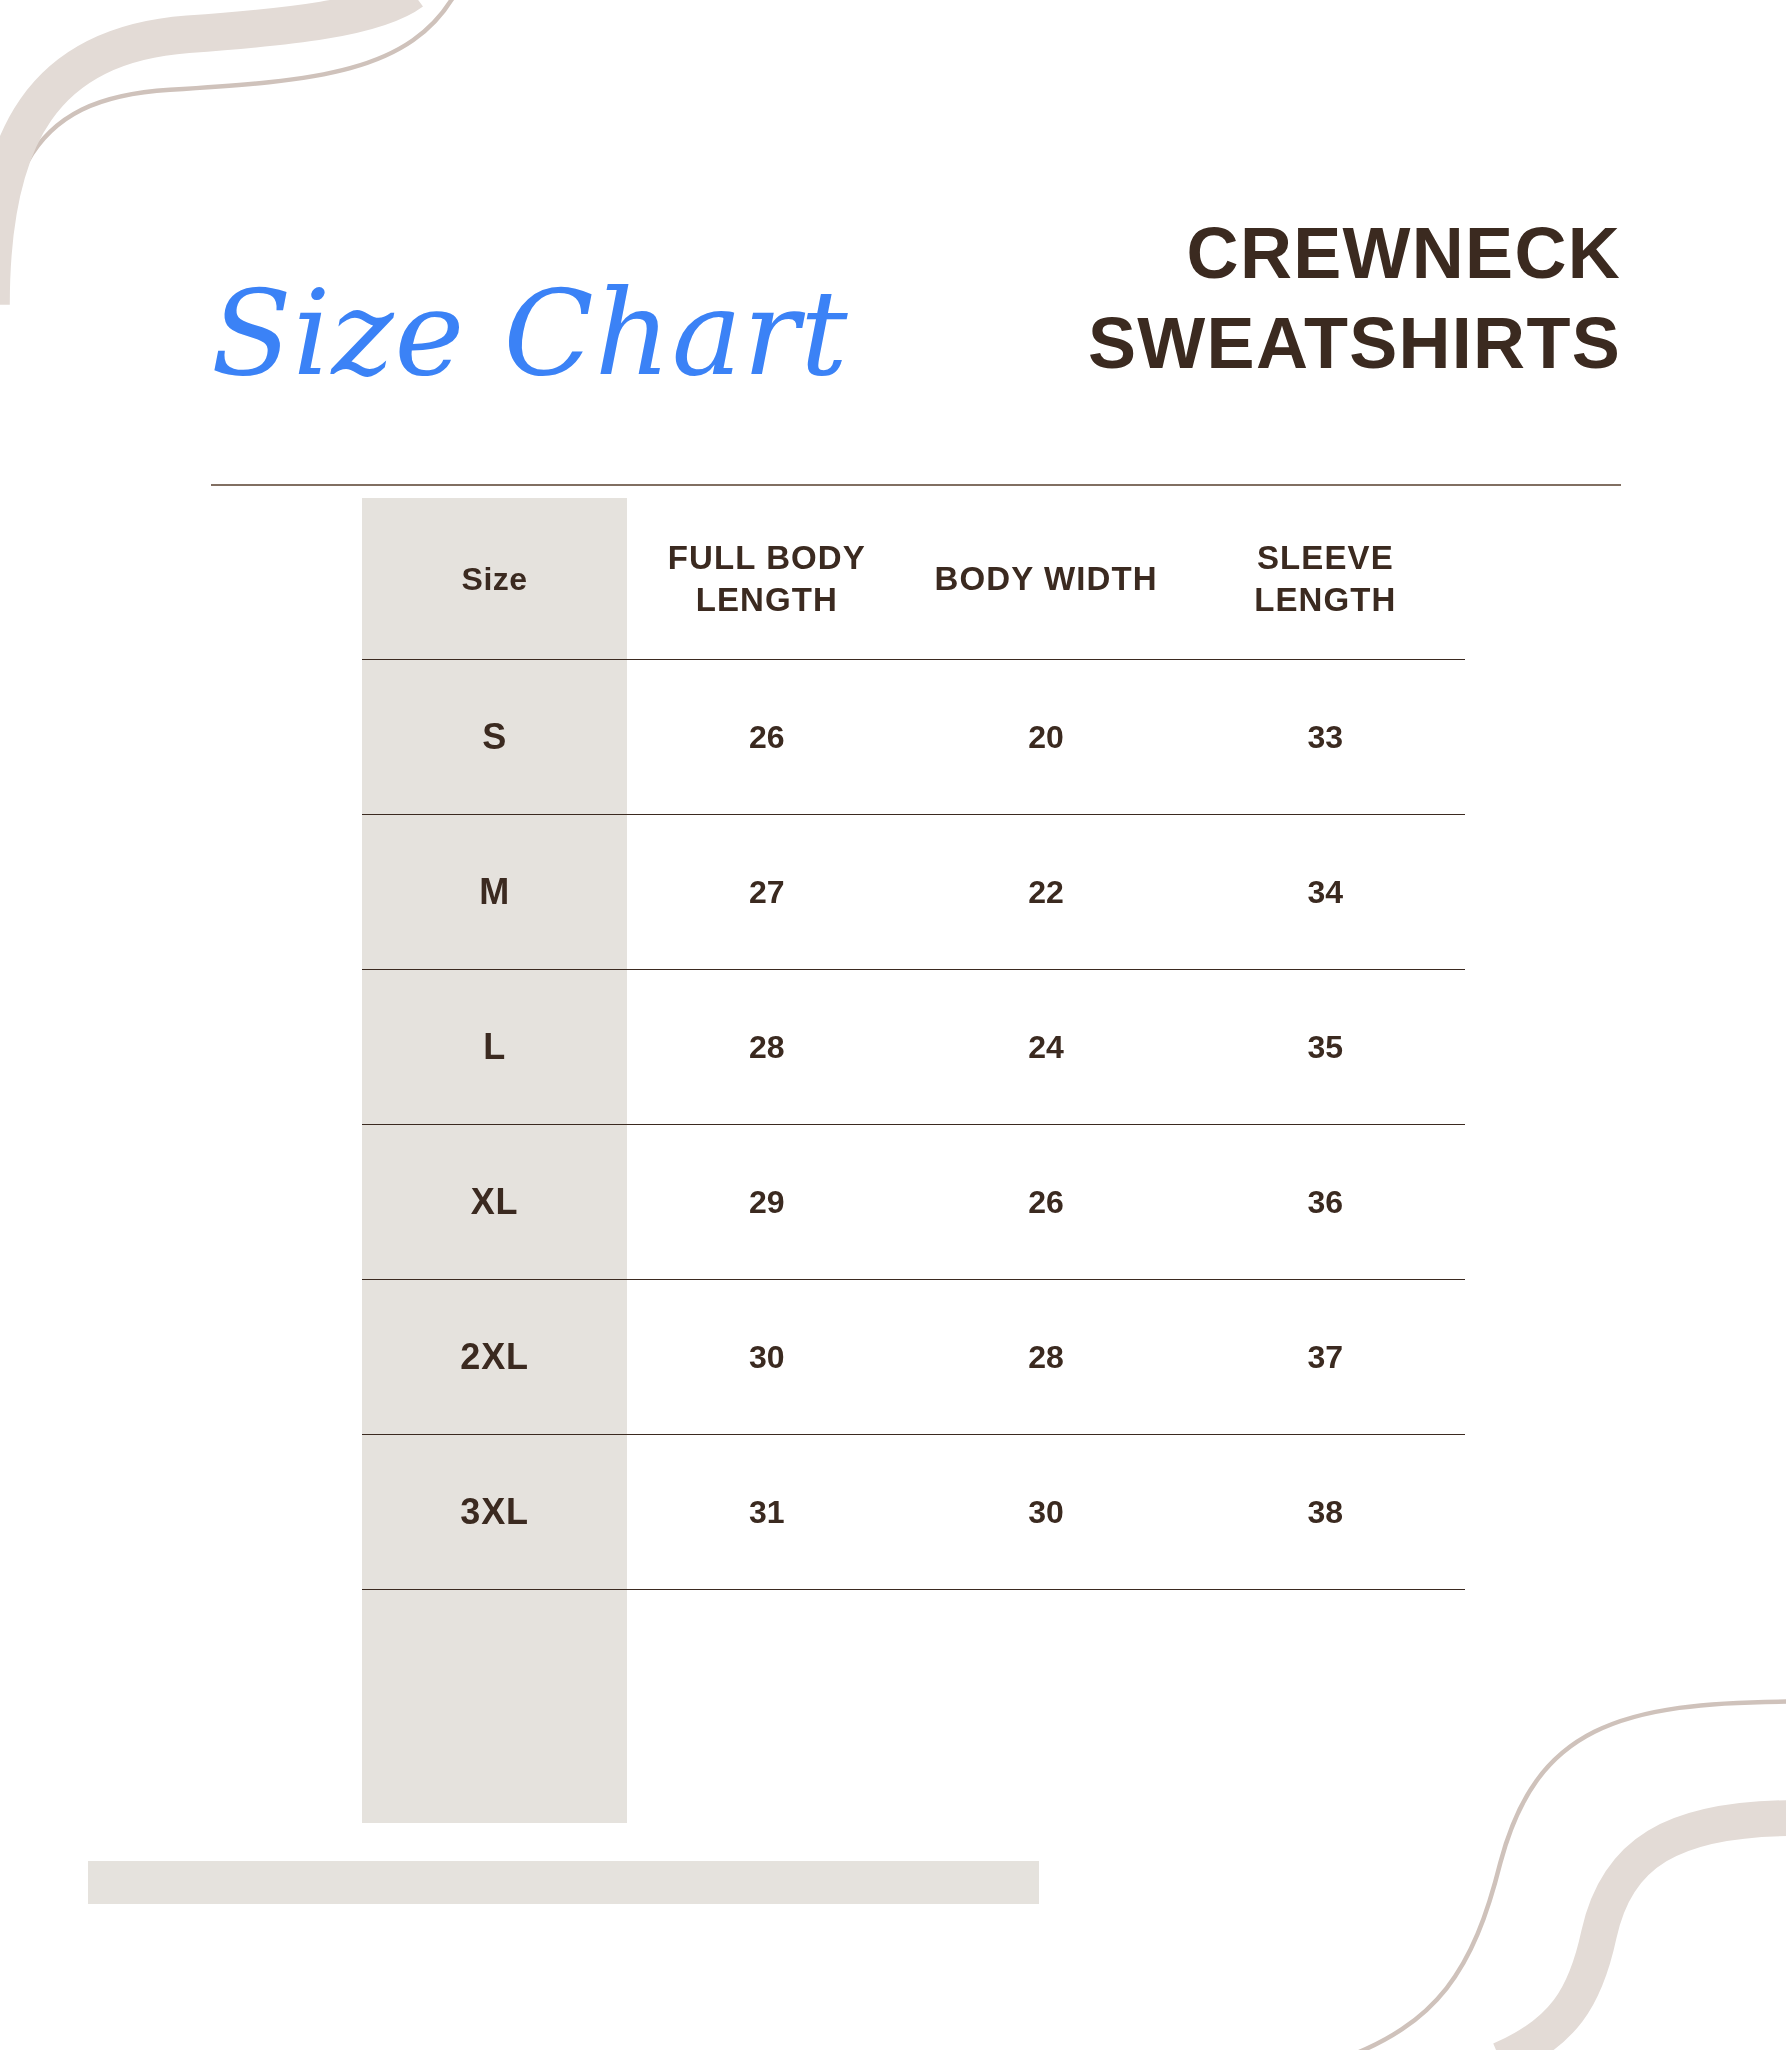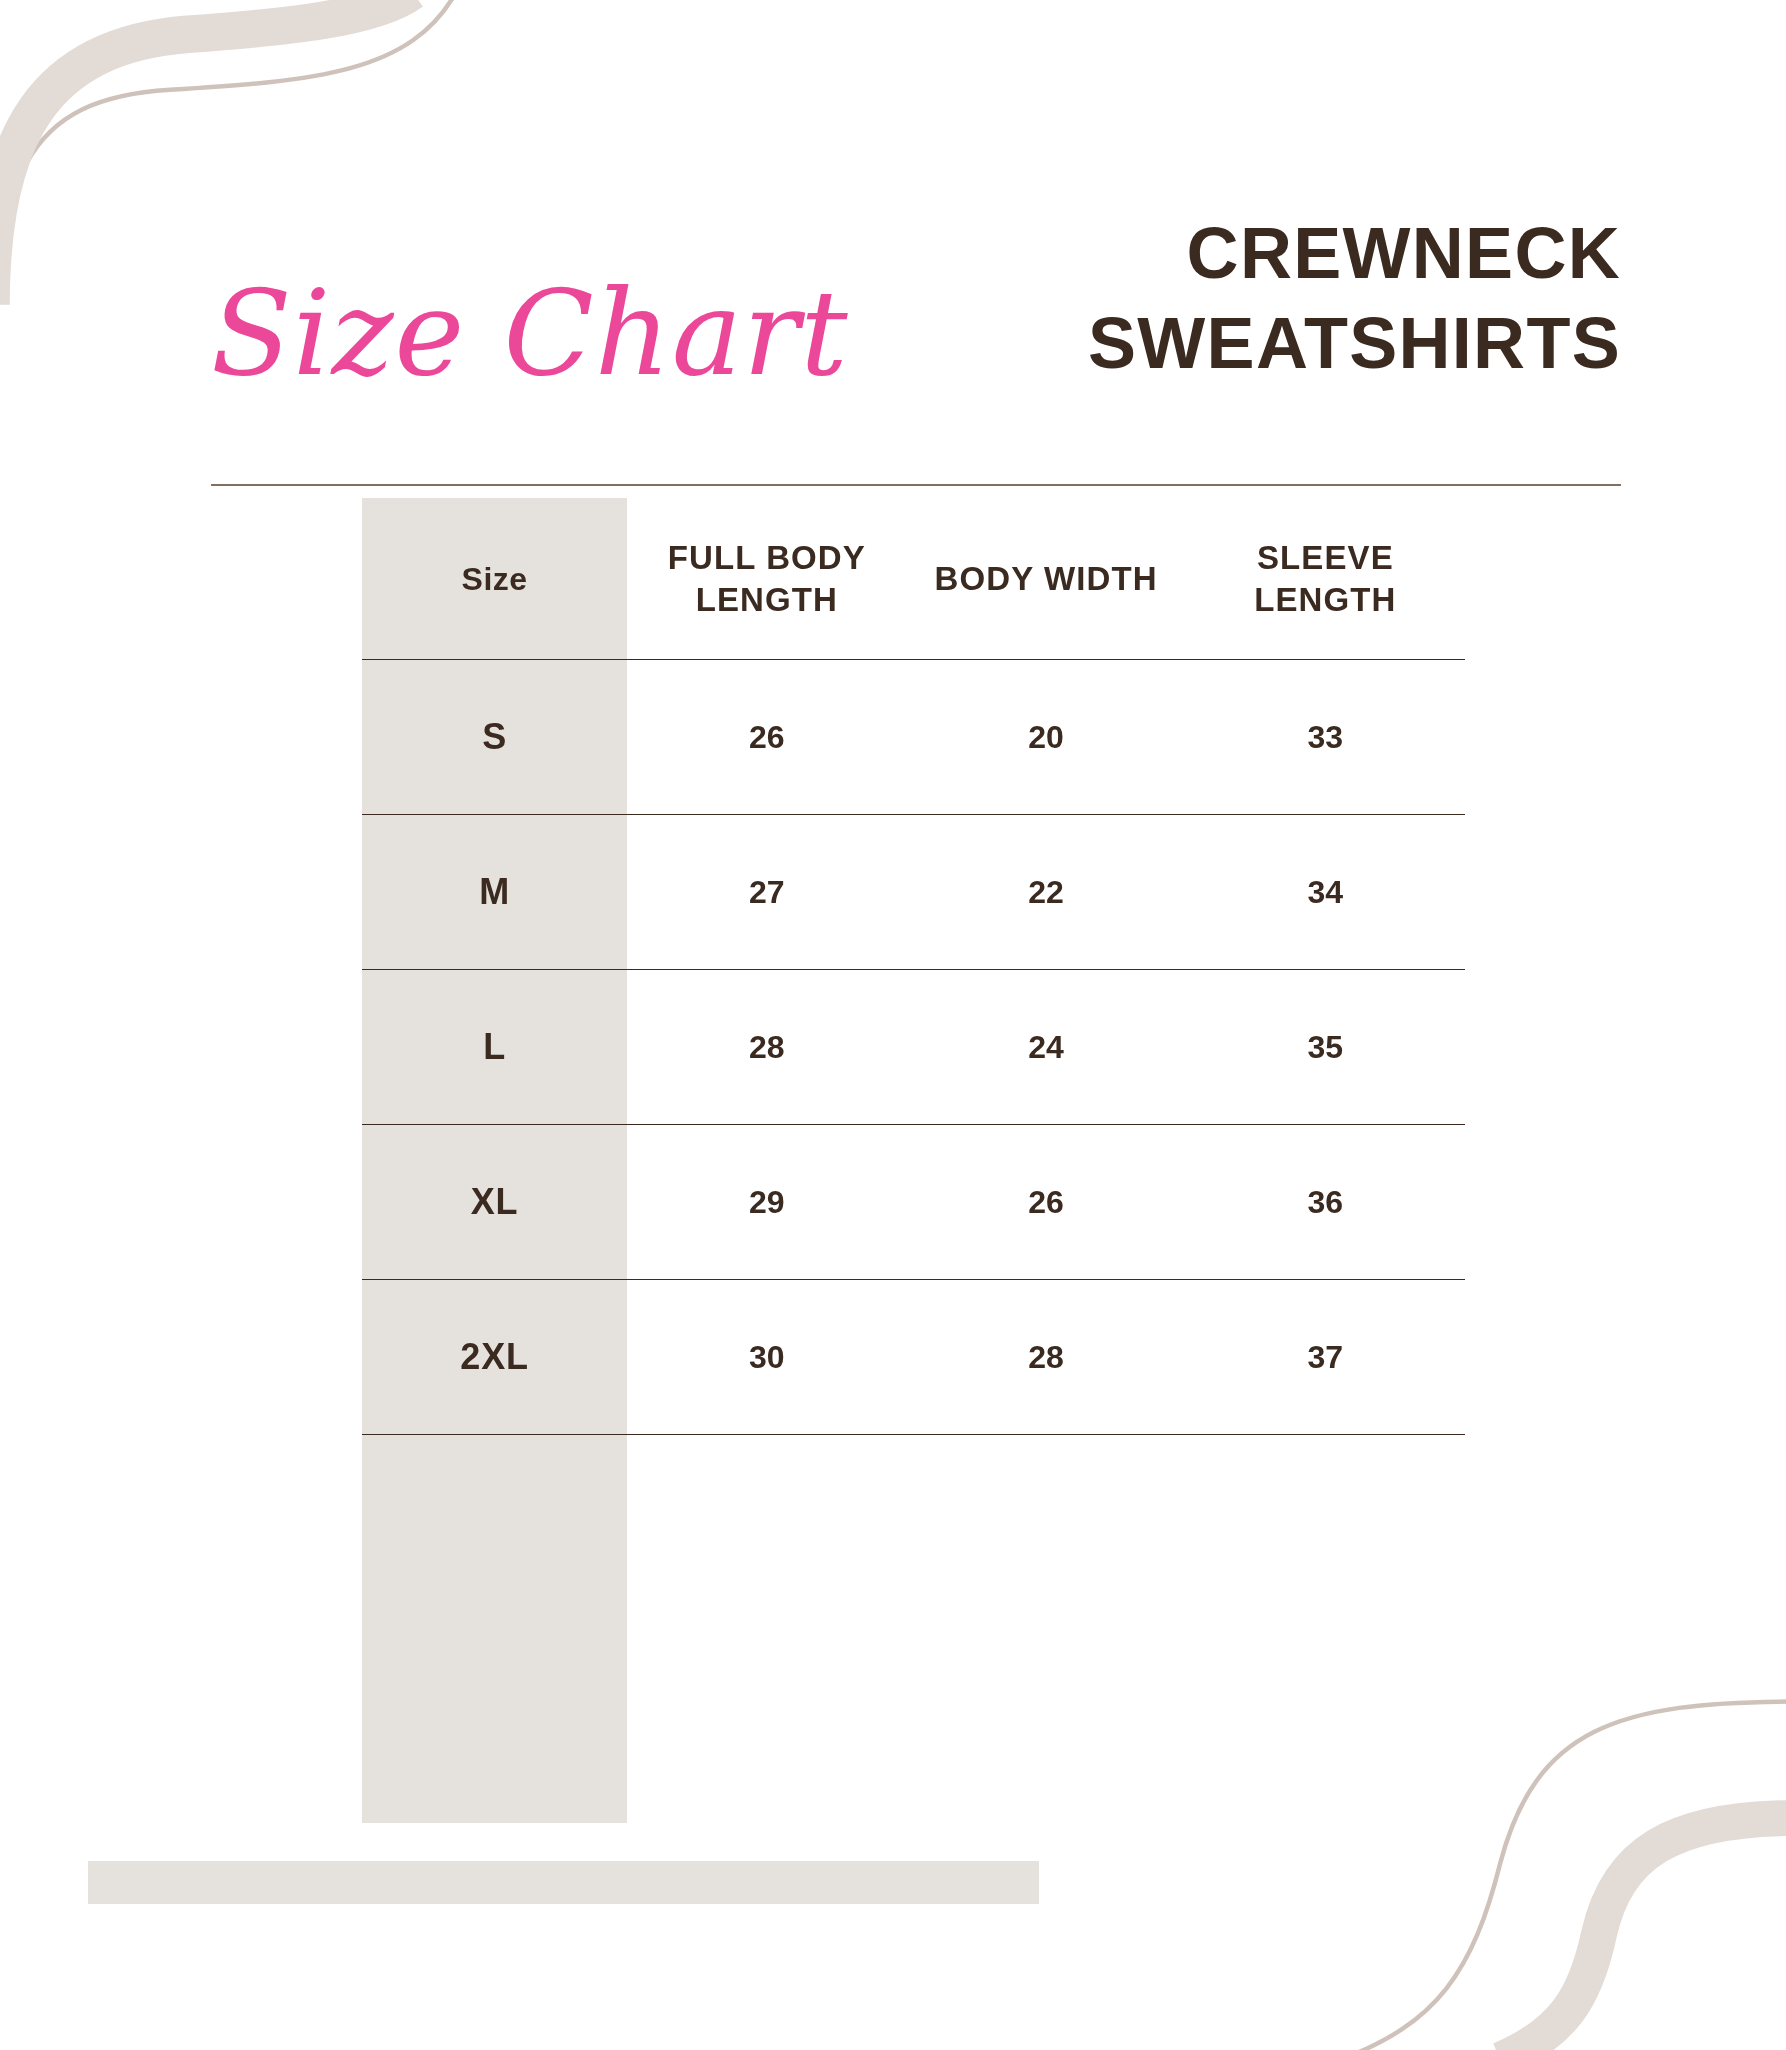--- a/index.html
+++ b/index.html
@@ -49,21 +49,21 @@
     display: flex;
     align-items: flex-end;
     justify-content: space-between;
   }
   .script-title {
     font-family: "DejaVu Serif", serif;
     font-style: italic;
     font-weight: 400;
     font-size: 118px;
     line-height: 1.0;
-    color: #ec4899;
+    color: #3b82f6;
     letter-spacing: 0.9px;
     transform: translateY(-5.4px);
     white-space: nowrap;
   }
   .product-title {
     text-align: right;
     font-size: 72px;
     font-weight: bold;
     line-height: 1.25;
     letter-spacing: 1.3px;
@@ -234,20 +234,26 @@
           <td>29</td>
           <td>26</td>
           <td>36</td>
         </tr>
         <tr>
           <td class="size-cell">2XL</td>
           <td>30</td>
           <td>28</td>
           <td>37</td>
         </tr>
+        <tr>
+          <td class="size-cell">3XL</td>
+          <td>31</td>
+          <td>30</td>
+          <td>38</td>
+        </tr>
       </tbody>
     </table>
   </div>
 
   <div class="bottom-bar"></div>
 
 </div>
 
 
 </body></html>

